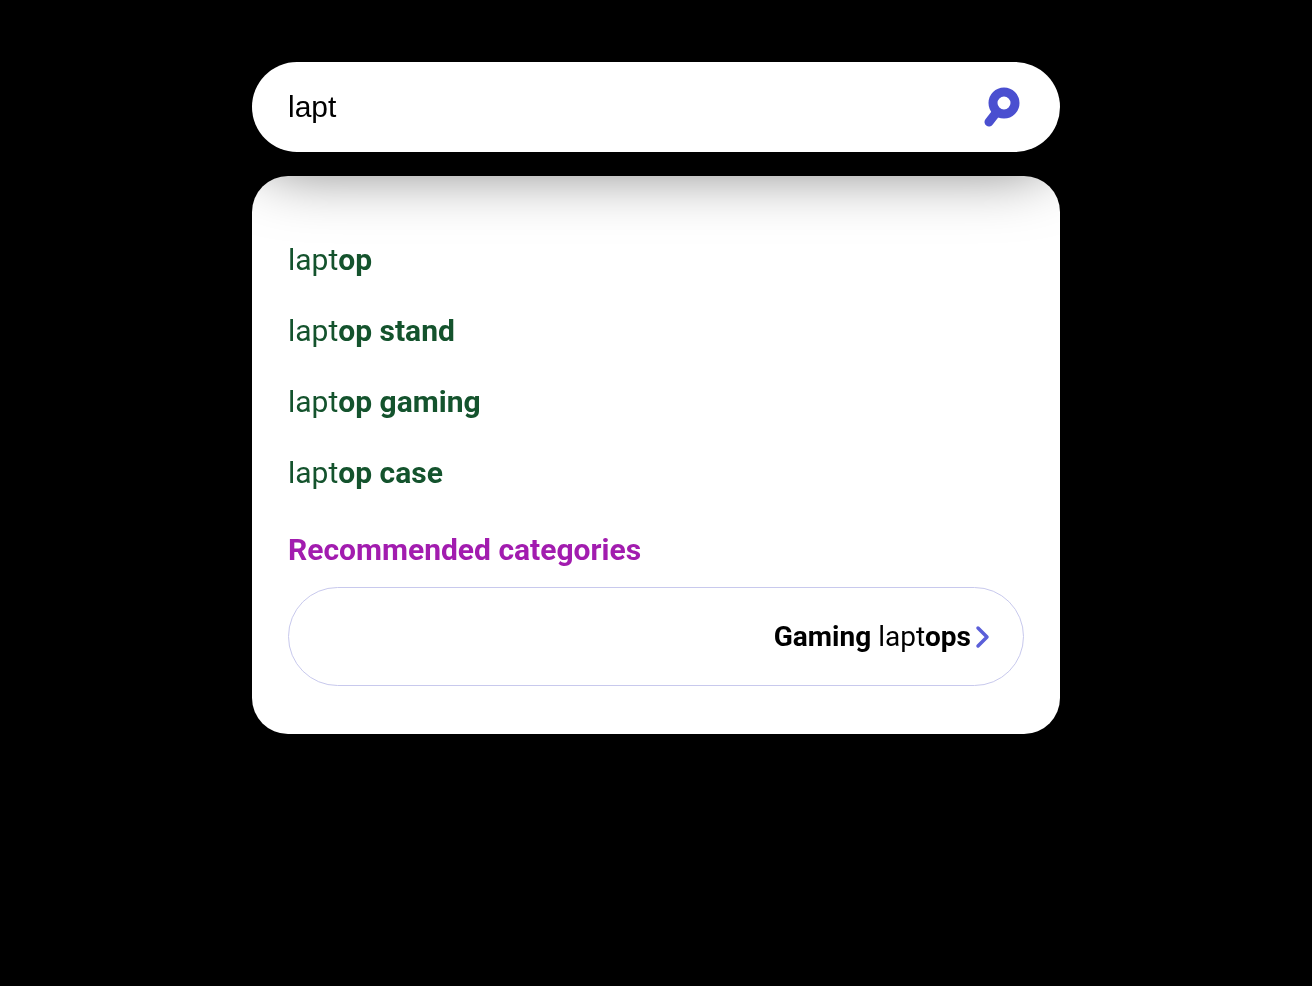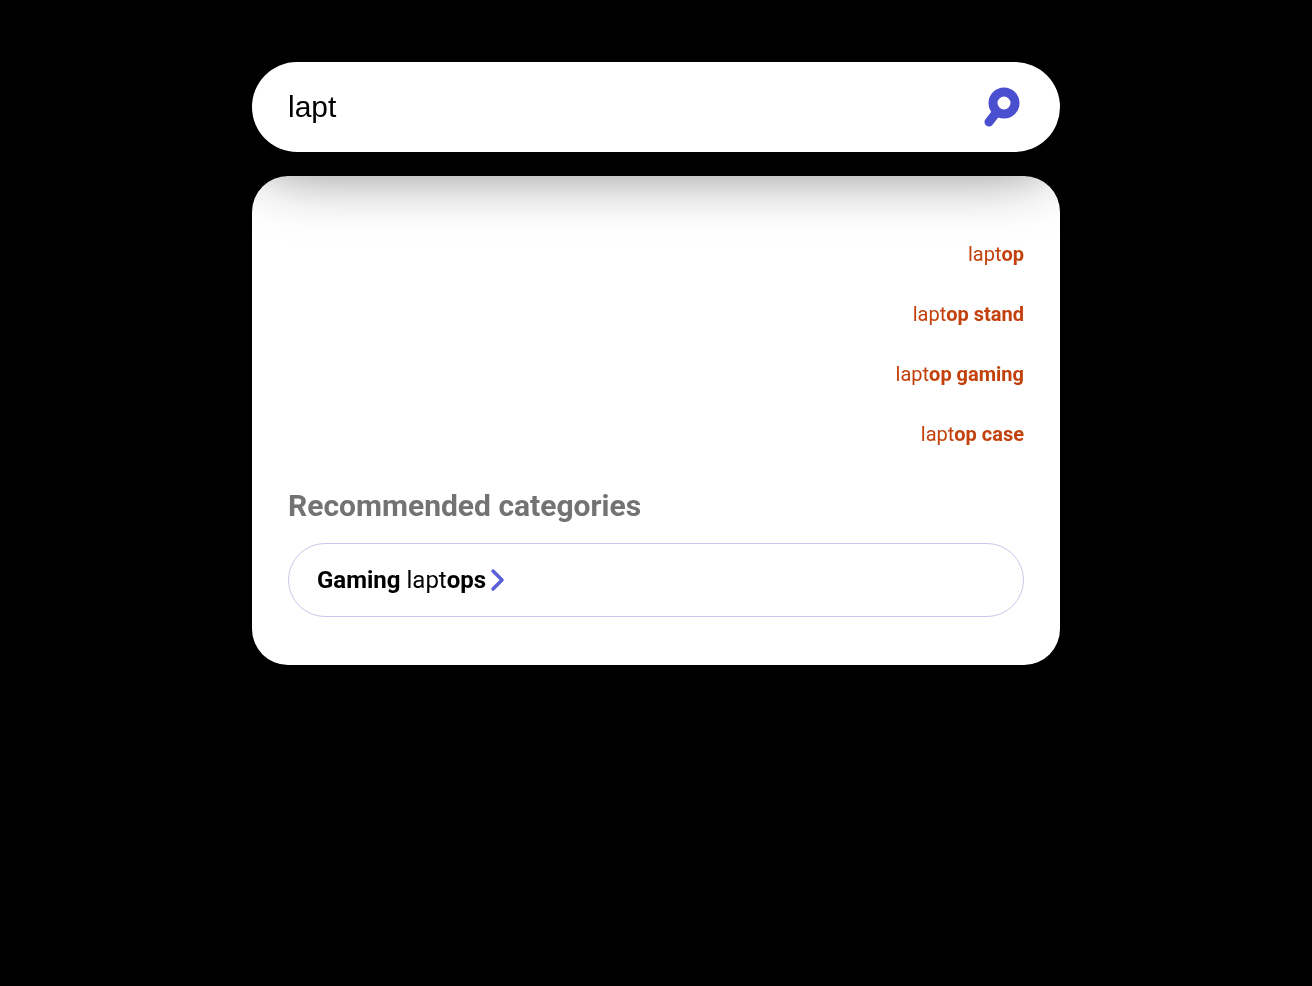--- a/index.html
+++ b/index.html
@@ -52,50 +52,49 @@
     .dropdown {
       background: #fff;
       border-radius: 36px;
       margin-top: 24px;
       padding: 48px 36px 48px 36px;
       box-shadow: 0 25px 80px rgba(0,0,0,0.6);
       position: relative;
       z-index: 1;
     }
     .suggestion {
-      font-size: 20px;
-      color: #c2410c;
+      font-size: 30px;
+      color: #14532d;
       padding: 18px 0;
       cursor: pointer;
       font-weight: 400;
-      text-align: right;
     }
     .suggestion .match {
       font-weight: 400;
     }
     .suggestion .rest {
       font-weight: 700;
     }
     .section-title {
       font-size: 30px;
       font-weight: 700;
-      color: #737373;
+      color: #a21caf;
       margin-top: 24px;
       margin-bottom: 20px;
     }
     .category-pill {
       border: 1.5px solid #c8c9ed;
       border-radius: 50px;
-      padding: 22px 28px;
+      padding: 32px 28px;
       display: flex;
       align-items: center;
-      justify-content: flex-start;
+      justify-content: flex-end;
       margin-bottom: 22px;
       cursor: pointer;
-      font-size: 24px;
+      font-size: 28px;
     }
     .category-pill:last-child {
       margin-bottom: 0;
     }
     .category-text .bold {
       font-weight: 700;
       color: #000;
     }
     .category-text .normal {
       font-weight: 400;

